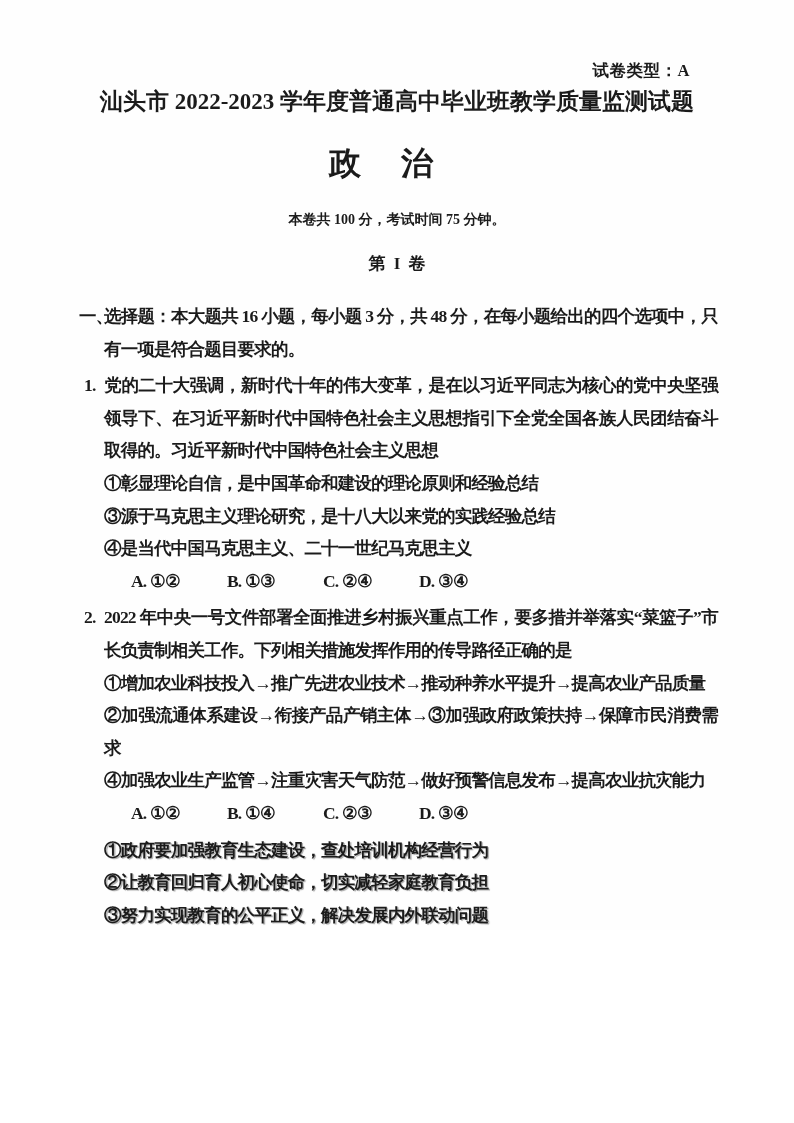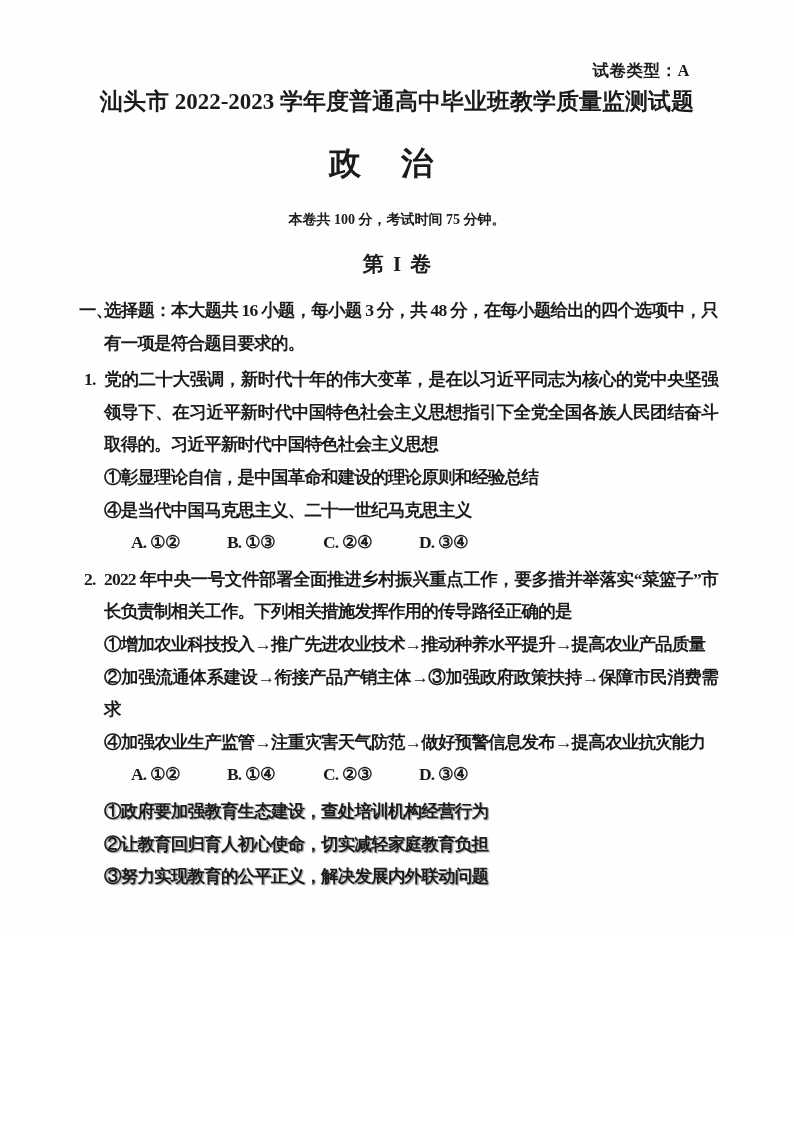--- a/index.html
+++ b/index.html
@@ -37,23 +37,23 @@
   }
   .content {
     position: absolute; top: 246px; left: 104px; width: 614px;
     font-size: 17.5px; font-weight: 600;
     letter-spacing: -0.8px;
     line-height: 32.6px;
     text-align: justify;
   }
   .part-heading {
     text-align: center;
-    font-size: 21px; font-weight: 700;
+    font-size: 17px; font-weight: 700;
     line-height: 36px;
-    margin-bottom: 12px;
+    margin-bottom: 18px;
     letter-spacing: 2px;
     transform: translateX(-13px);
   }
   .section-heading {
     text-indent: -25px;
     font-weight: 700;
     margin-bottom: 4px;
   }
   .section-heading .marker {
     display: inline-block; width: 25px; text-indent: 0;
@@ -102,20 +102,21 @@
 
   <div class="content">
 
     <div class="part-heading">第 I 卷</div>
 
     <div class="section-heading"><span class="marker">一、</span><span>选择题：本大题共 16 小题，每小题 3 分，共 48 分，在每小题给出的四个选项中，只有一项是符合题目要求的。</span></div>
 
     <div class="question">
       <div class="stem"><span class="qnum">1.</span><span>党的二十大强调，新时代十年的伟大变革，是在以习近平同志为核心的党中央坚强领导下、在习近平新时代中国特色社会主义思想指引下全党全国各族人民团结奋斗取得的。习近平新时代中国特色社会主义思想</span></div>
       <div class="item">①彰显理论自信，是中国革命和建设的理论原则和经验总结</div>
+      <div class="item">③源于马克思主义理论研究，是十八大以来党的实践经验总结</div>
       <div class="item">④是当代中国马克思主义、二十一世纪马克思主义</div>
       <div class="options">
         <span class="opt">A. ①②</span>
         <span class="opt">B. ①③</span>
         <span class="opt">C. ②④</span>
         <span class="opt">D. ③④</span>
       </div>
     </div>
 
     <div class="question">

